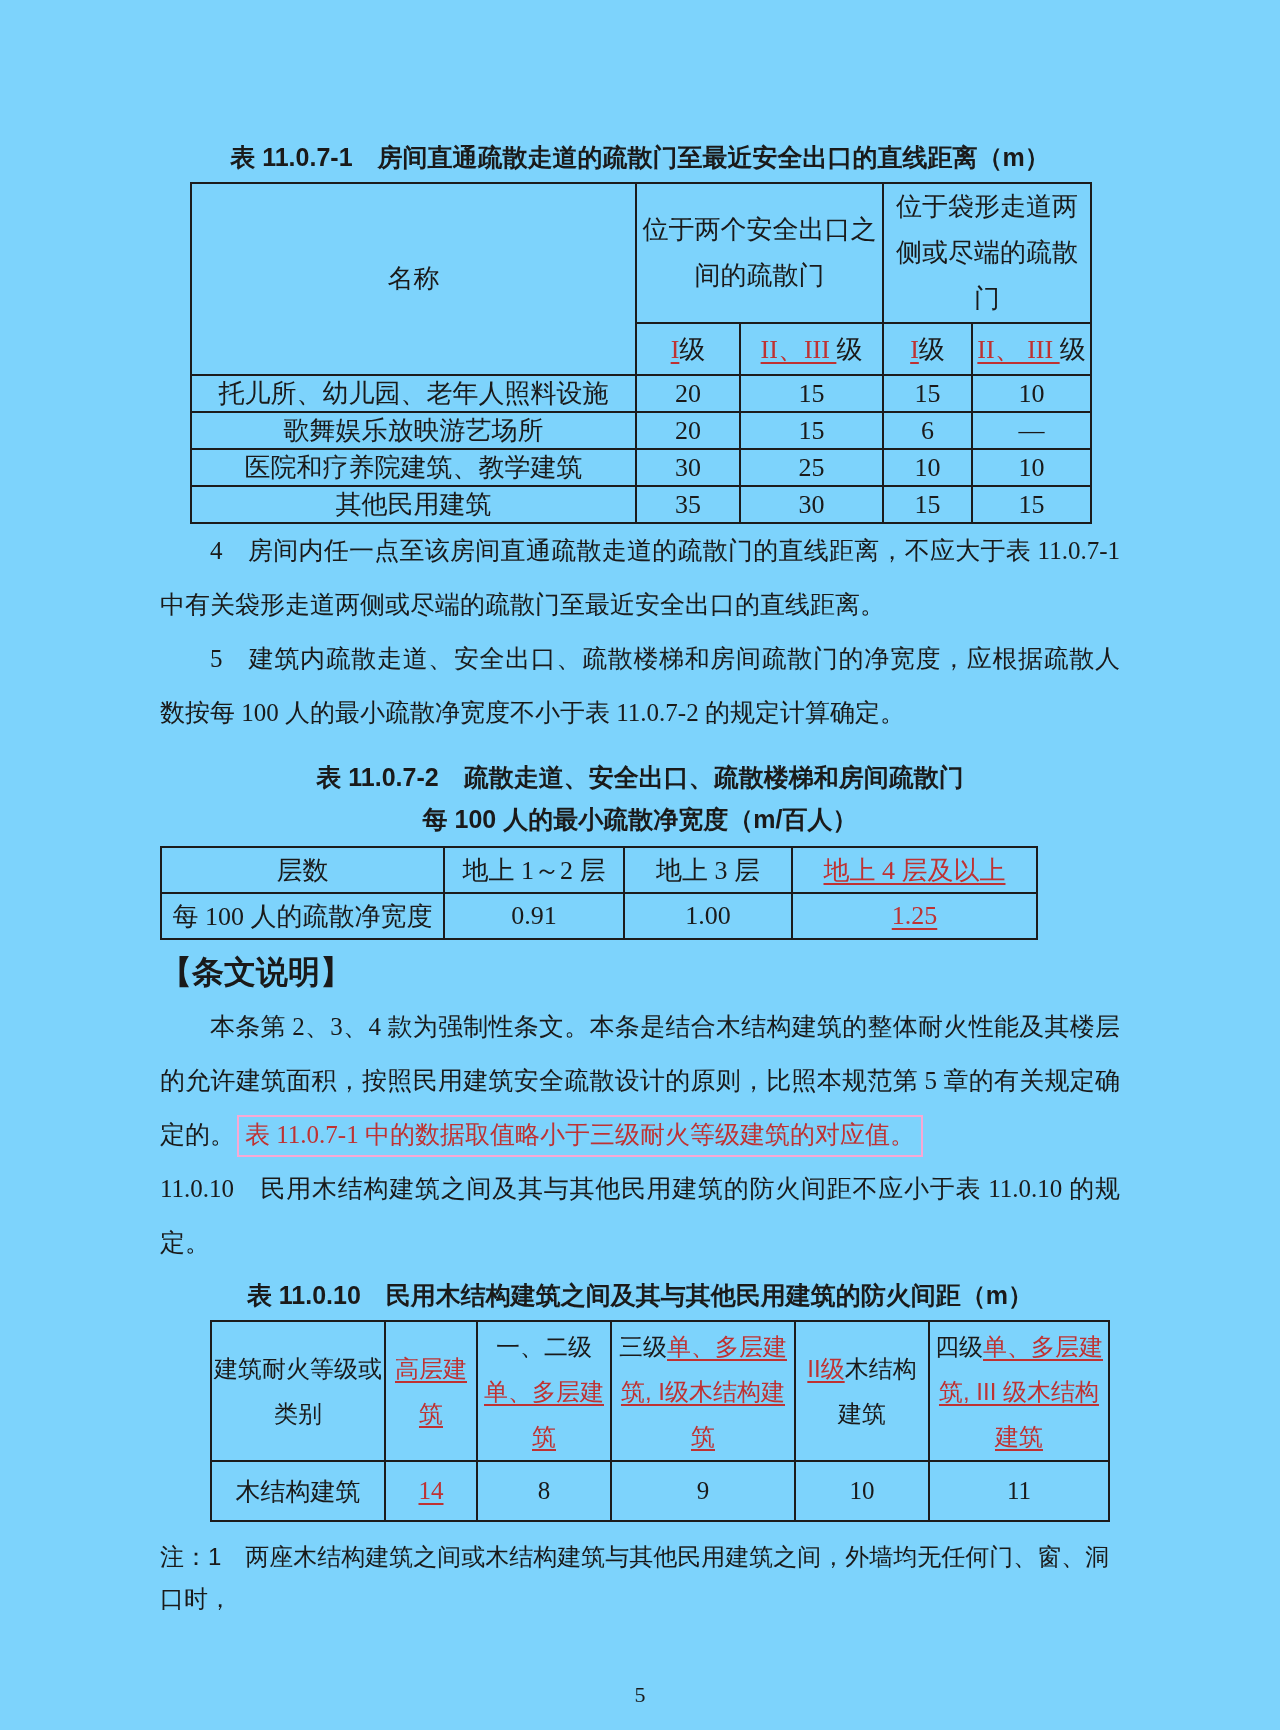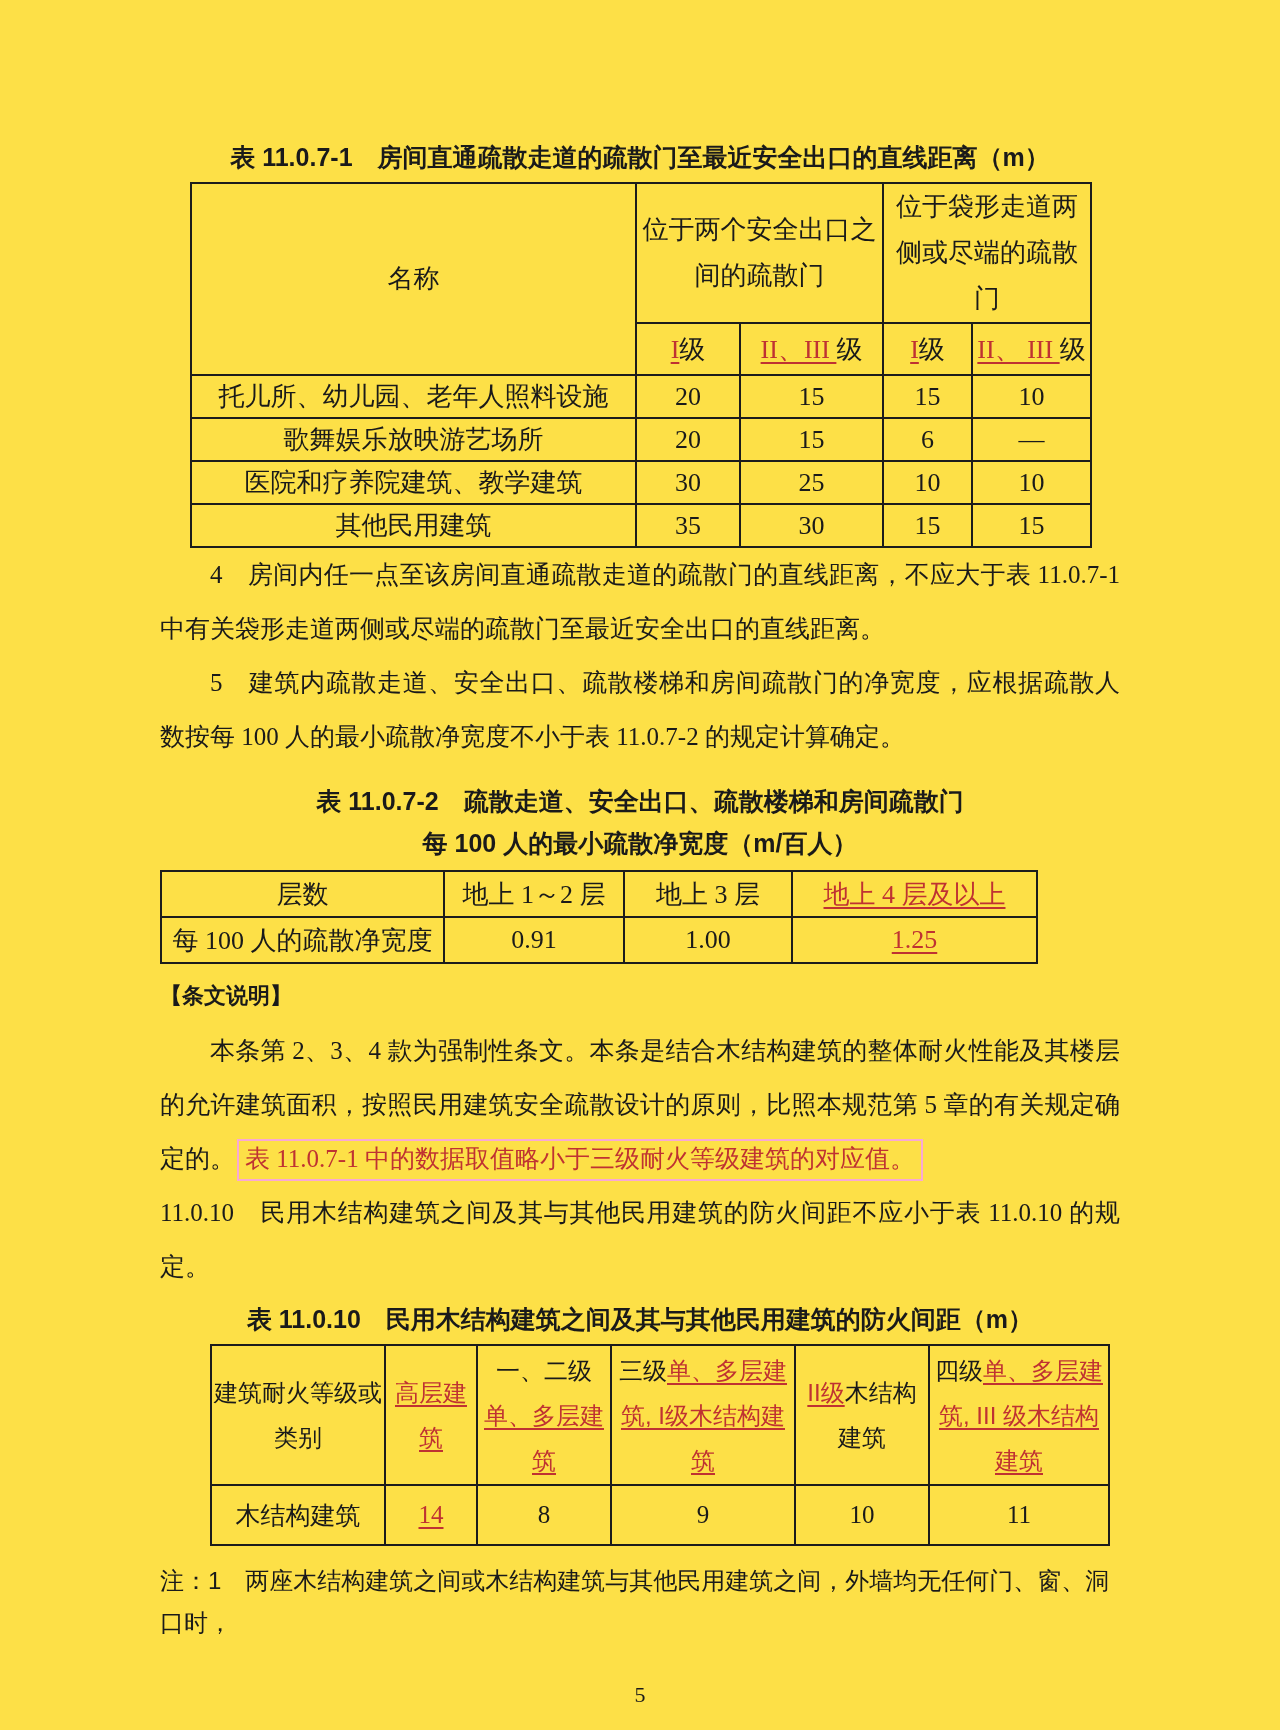--- a/index.html
+++ b/index.html
@@ -1,20 +1,20 @@
 <!DOCTYPE html>
 <html><head>
 <meta charset="utf-8">
 <style>
   html,body{margin:0;padding:0;background:#ffffff;}
   .page{
     position:relative;
     width:1280px;height:1730px;
     margin:0 auto;
-    background:#fde047;
+    background:#7dd3fc;
     color:#1a1a1a;
     overflow:hidden;
     font-family:"Liberation Serif","DejaVu Serif",serif;
   }
   .content{
     position:absolute;
     left:160px;top:140px;
     width:960px;
   }
 
@@ -35,21 +35,21 @@
     vertical-align:middle;
     padding:0 4px;
     font-weight:normal;
     box-sizing:border-box;
   }
 
   
   .t1{width:900px;margin-left:30px;font-size:26px;}
   .t1 .ghead td{height:90px;line-height:46px;}
   .t1 .shead td{height:52px;}
-  .t1 .drow td{height:43px;margin-top:21px;}
+  .t1 .drow td{height:37px;margin-top:21px;}
 
   
   .t2{width:876px;font-size:26px;}
   .t2 td{height:46px;}
 
   
   .t3{width:898px;margin-left:50px;font-size:24px;
       font-family:"Liberation Sans","DejaVu Sans",sans-serif;padding-left:12px;}
   .t3 .hrow td{height:140px;line-height:45px;padding:0 2px;}
   .t3 .drow td{height:60px;font-size:25px;}
@@ -67,21 +67,21 @@
     line-height:54px;
     text-align:justify;
     margin:0;
   }
   .ind{text-indent:2em;}
   .mt{margin-top:10px;}
 
   .explain-head{
     font-family:"Liberation Sans","DejaVu Sans",sans-serif;
     font-weight:bold;
-    font-size:22px;
+    font-size:32px;
     line-height:56px;
     margin:4px 0 0 0;
   }
   .redbox{
     display:inline-block;
     color:#bf3232;
     border:2px solid #f9a8d4;
     padding:1px 6px 3px 6px;
     line-height:34px;
     text-indent:0;

